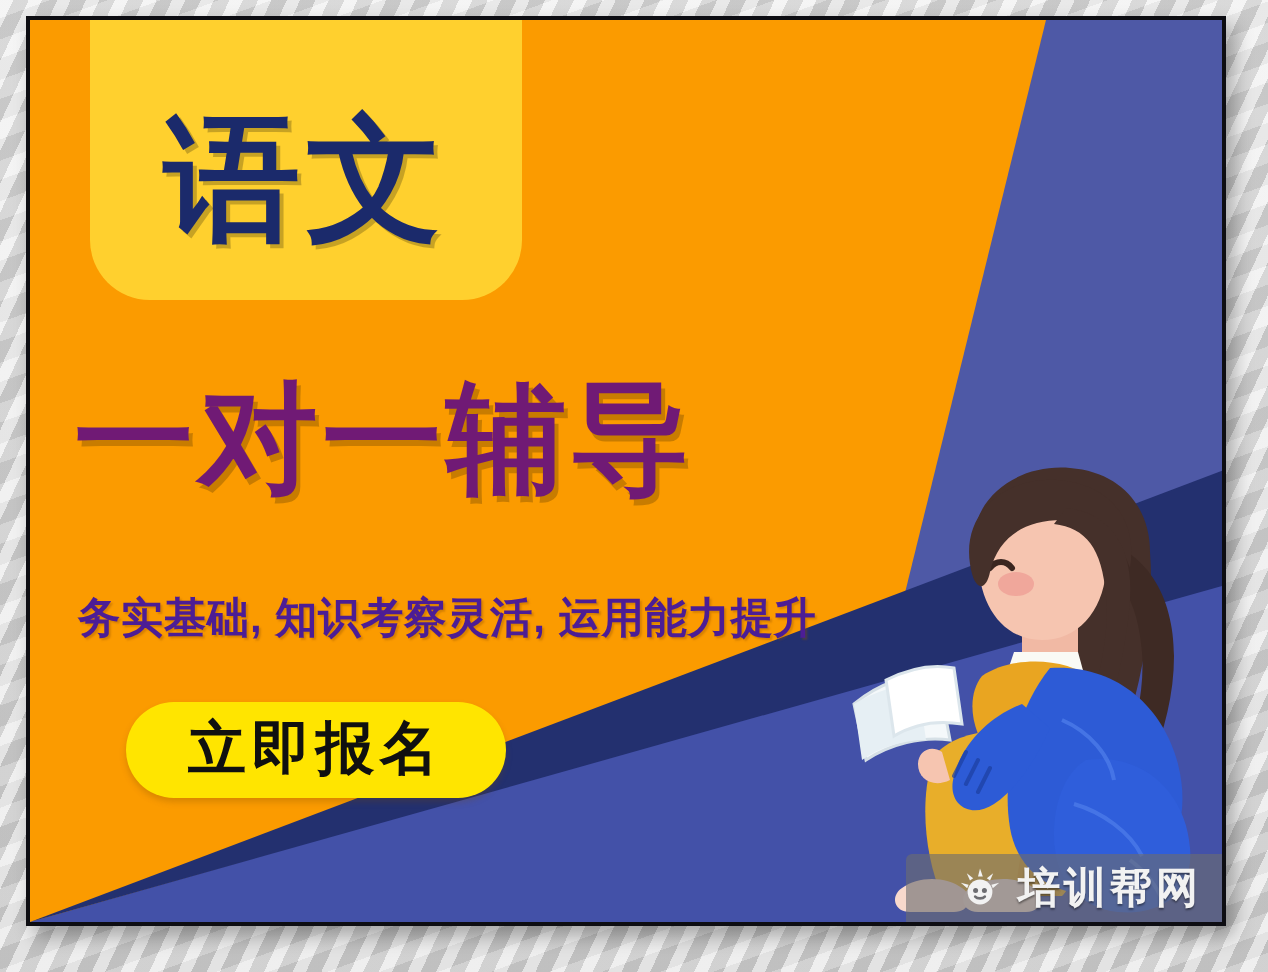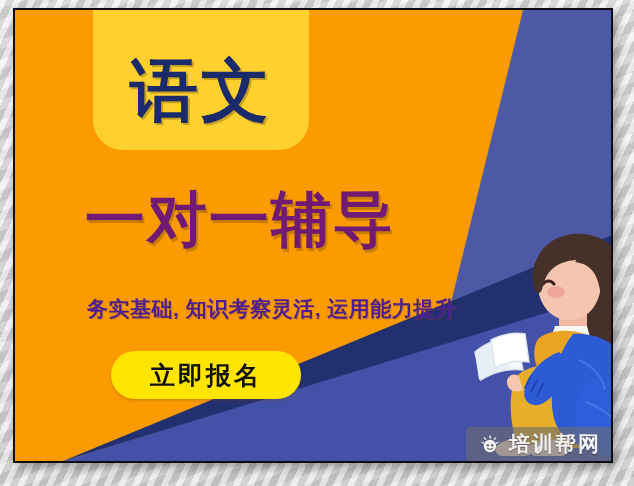--- a/index.html
+++ b/index.html
@@ -21,21 +21,21 @@
   
   #banner-frame{
     position:absolute;left:13px;top:8px;width:600px;height:455px;
     border:2px solid #0d0d12;
     box-sizing:border-box;
     box-shadow:4px 5px 9px rgba(0,0,0,.30);
     overflow:hidden;
     background:#FB9B00;
   }
   #banner{
-    position:absolute;inset:0;overflow:hidden;margin-left:48px;
+    position:absolute;inset:0;overflow:hidden;
   }
   .layer{position:absolute;}
 
   
   #bg-yellow-corner{
     left:0;top:0;width:100%;height:100%;
     background:#FFD02E;
   }
   #bg-orange-arc-dark{
     left:-250px;top:-330px;width:830px;height:830px;
@@ -115,34 +115,34 @@
   #cta-button{
     left:48px;top:341px;width:190px;height:48px;
     background:#FFE500;
     border-radius:26px;
     display:flex;align-items:center;justify-content:center;
     cursor:pointer;
     box-shadow:0 2px 3px rgba(120,70,0,.25);
   }
   #cta-label{
     color:#101010;
-    font-size:25px;
+    font-size:29px;
     font-weight:600;
     letter-spacing:3px;
   }
 
   
   #illustration{
     left:400px;top:220px;width:212px;height:238px;
   }
 
   
   #watermark{
     position:absolute;right:0px;bottom:0px;
-    height:34px;padding:0 10px 0 12px;
+    height:34px;padding:0 10px 0 25px;
     background:rgba(108,108,112,.62);
     display:flex;align-items:center;gap:7px;
     border-radius:3px 0 0 0;
   }
   #watermark-text{
     color:#f2f2f2;font-size:21px;font-weight:bold;letter-spacing:2px;
     text-shadow:0 1px 1px rgba(0,0,0,.4);
   }
   #watermark-icon{width:24px;height:24px;display:block;}
 </style>

